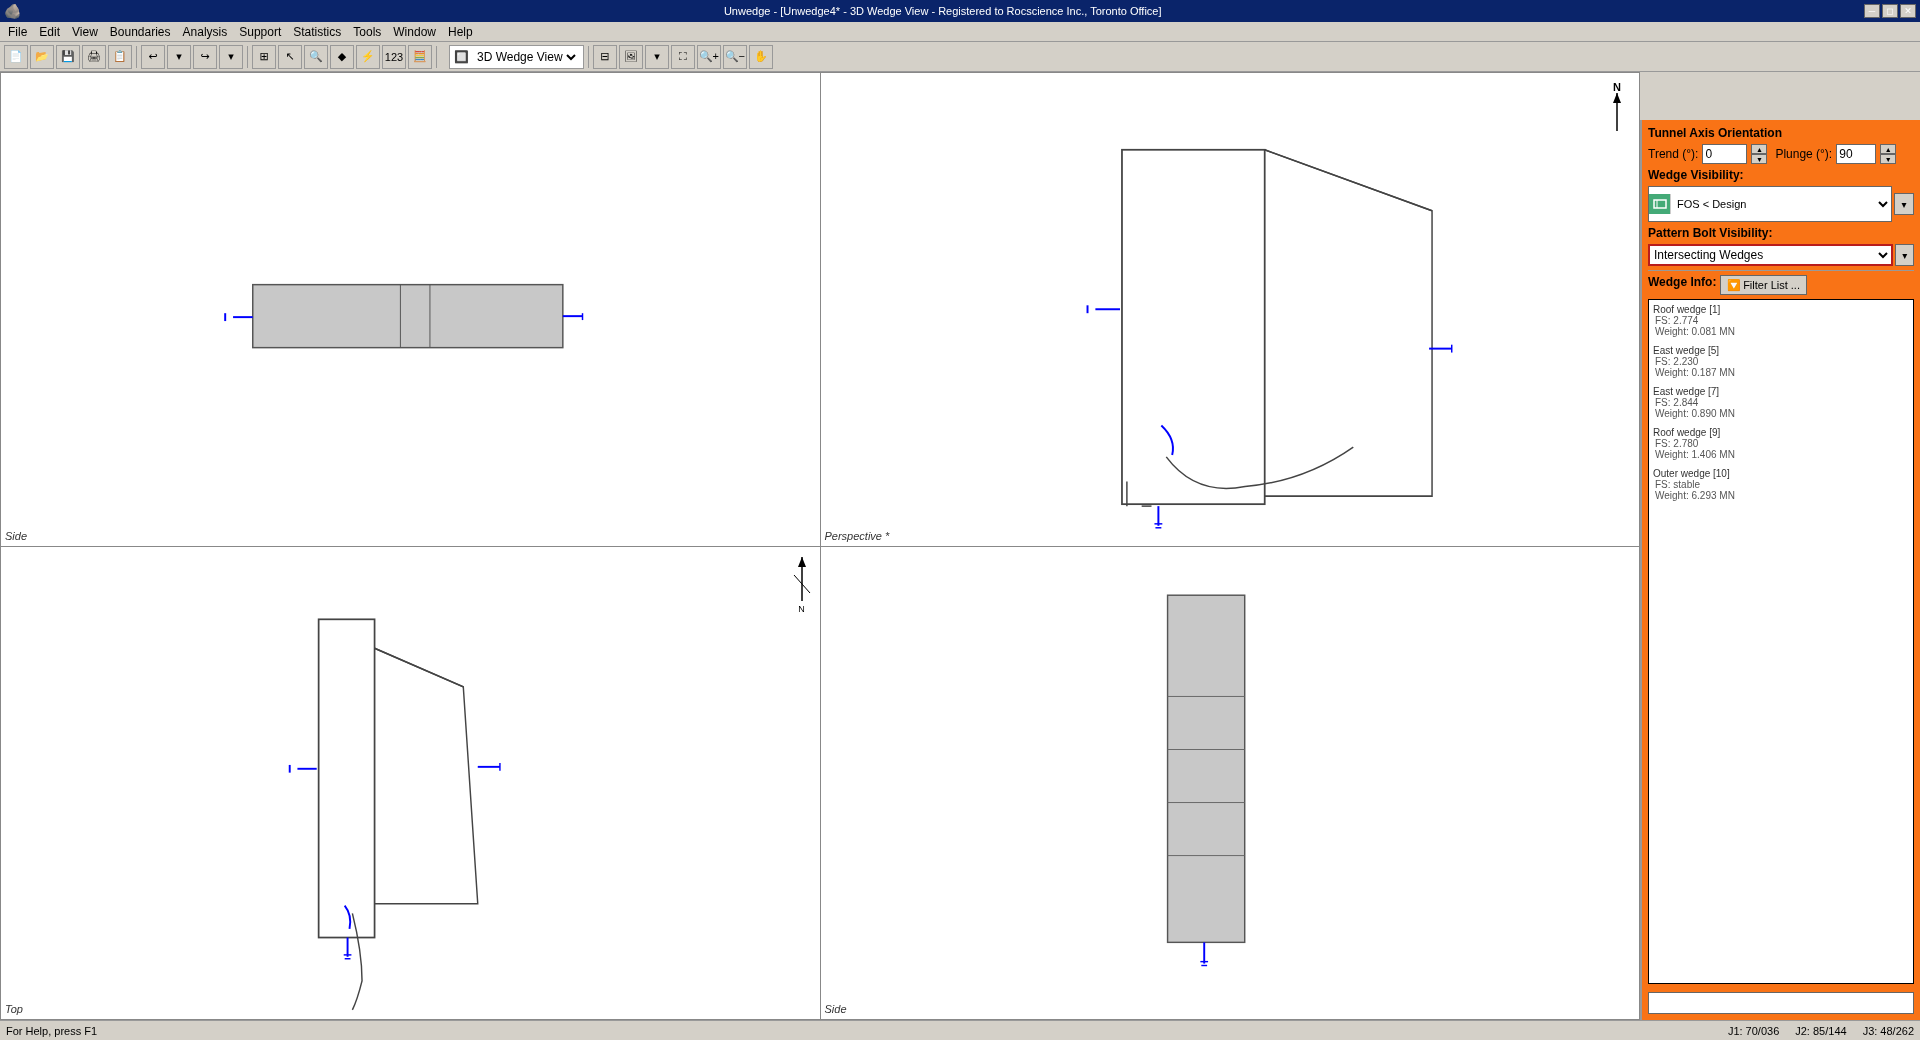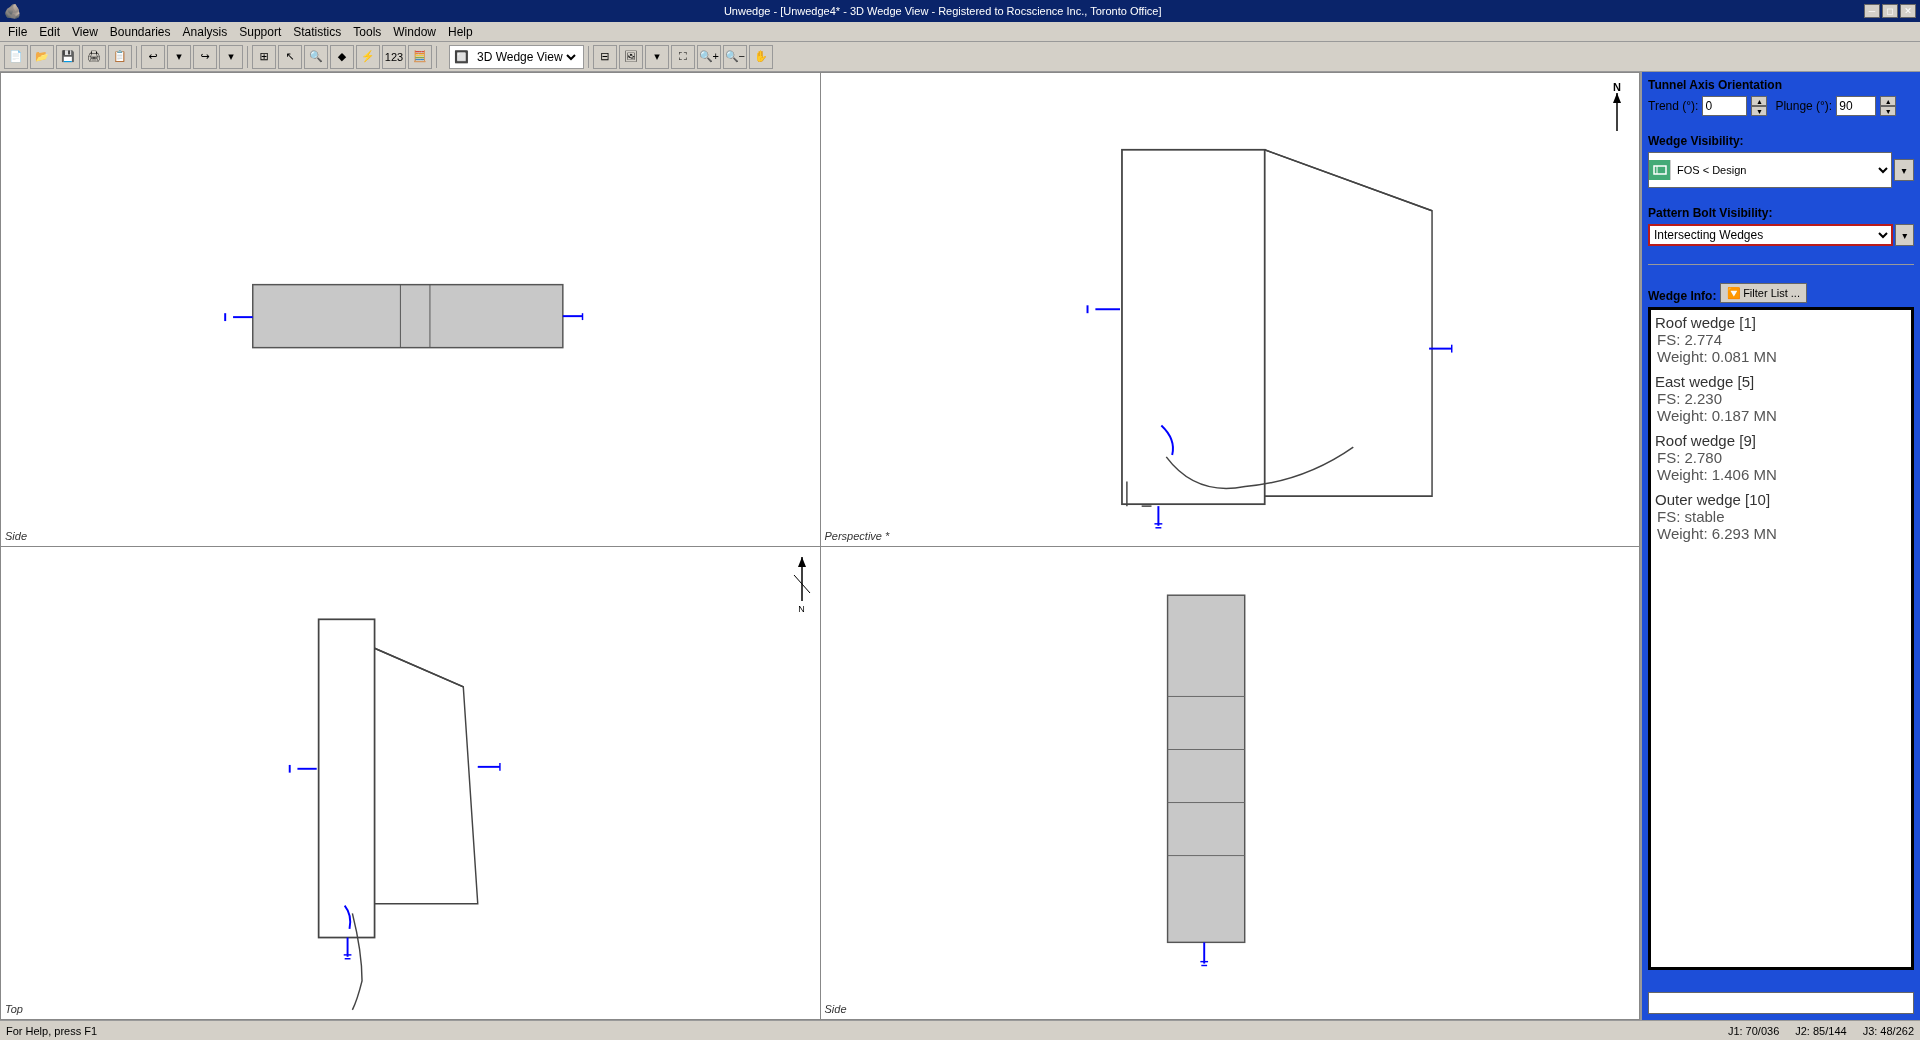--- a/index.html
+++ b/index.html
@@ -109,27 +109,28 @@
       bottom: 4px;
       left: 4px;
       font-size: 11px;
       color: #333;
       font-style: italic;
     }
 
     
     #right-panel {
       width: 280px;
-      background: #1d4ed8;
+      background: #f97316;
       border-left: 2px solid #999;
       display: flex;
       flex-direction: column;
       padding: 6px;
-      gap: 18px;
+      gap: 4px;
       overflow-y: auto;
+      margin-top: 48px;
     }
     .panel-section { display: flex; flex-direction: column; gap: 4px; }
     .panel-label { font-size: 12px; font-weight: bold; }
     .panel-row { display: flex; align-items: center; gap: 4px; }
     .panel-input {
       width: 50px; height: 20px;
       border: 1px solid #666;
       background: white;
       padding: 0 2px;
       font-size: 12px;
@@ -173,36 +174,36 @@
       width: 16px; height: 16px;
       border: 1px solid #666;
       background: #d4d0c8;
       display: flex; align-items: center; justify-content: center;
       font-size: 10px;
       cursor: pointer;
     }
 
     
     .wedge-info-header {
-      display: flex; align-items: flex-end; gap: 4px;
+      display: flex; align-items: flex-start; gap: 4px;
     }
     .filter-btn {
       height: 20px;
       border: 1px solid #666;
       background: #d4d0c8;
       padding: 0 6px;
       font-size: 11px;
       cursor: pointer;
       display: flex; align-items: center; gap: 2px;
     }
     .wedge-info-list {
       background: white;
-      border: 3px solid #000000;
+      border: 1px solid #000000;
       padding: 4px;
-      font-size: 15px;
+      font-size: 10px;
       flex: 1;
       min-height: 400px;
       overflow-y: auto;
     }
     .wedge-entry {
       margin-bottom: 8px;
       color: #333;
     }
     .wedge-entry .wedge-name { font-weight: normal; color: #333; }
     .wedge-entry .wedge-data { color: #555; margin-left: 2px; }
@@ -482,20 +483,25 @@
       <div class="wedge-name">Roof wedge [1]</div>
       <div class="wedge-data">FS: 2.774</div>
       <div class="wedge-data">Weight: 0.081 MN</div>
     </div>
             <div class="wedge-entry">
       <div class="wedge-name">East wedge [5]</div>
       <div class="wedge-data">FS: 2.230</div>
       <div class="wedge-data">Weight: 0.187 MN</div>
     </div>
             <div class="wedge-entry">
+      <div class="wedge-name">East wedge [7]</div>
+      <div class="wedge-data">FS: 2.844</div>
+      <div class="wedge-data">Weight: 0.890 MN</div>
+    </div>
+            <div class="wedge-entry">
       <div class="wedge-name">Roof wedge [9]</div>
       <div class="wedge-data">FS: 2.780</div>
       <div class="wedge-data">Weight: 1.406 MN</div>
     </div>
             <div class="wedge-entry">
       <div class="wedge-name">Outer wedge [10]</div>
       <div class="wedge-data">FS: stable</div>
       <div class="wedge-data">Weight: 6.293 MN</div>
     </div>
           </div>

